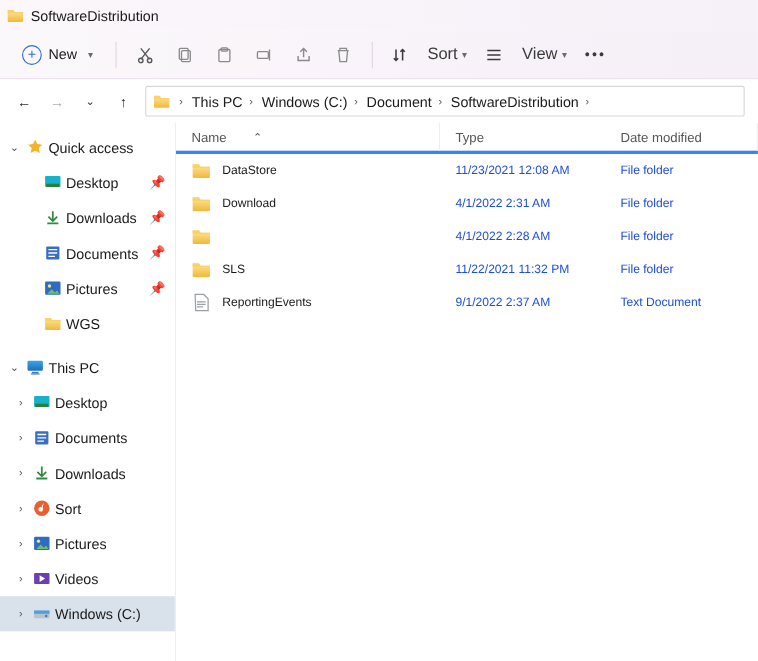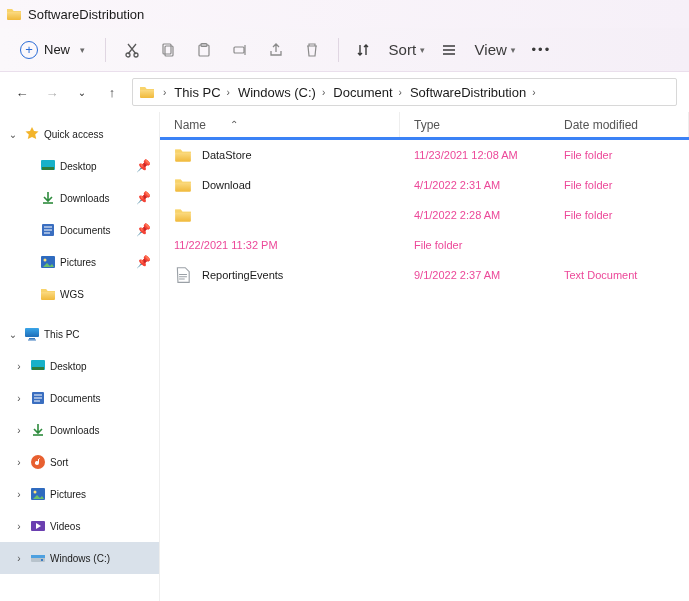--- a/index.html
+++ b/index.html
@@ -99,21 +99,21 @@
     height:32px;
     padding-left:6px;
     gap:4px;
     cursor:pointer;
     white-space:nowrap;
   }
   .tree-item.selected { background:#d9e1ea; }
   .tree-caret { width:14px; text-align:center; font-size:10px; color:#555; }
   .tree-caret.hidden { visibility:hidden; }
   .tree-icon { width:16px; height:16px; display:flex; align-items:center; justify-content:center;}
-  .tree-label { flex:1; font-size:10px; }
+  .tree-label { flex:1; font-size:13px; }
   .pin { color:#8a8a8a; font-size:12px; margin-right:8px; }
   .tree-spacer { height:8px; }
 
   .content { flex:1; }
   .cols {
     display:grid;
     grid-template-columns: 240px 150px 1fr;
     height:28px;
     align-items:center;
     border-bottom:3px solid #3b82f6;
@@ -125,21 +125,21 @@
   .sort-ind { text-align:center; font-size:10px; color:#555; position:relative; left:-6px;}
   .row {
     display:grid;
     grid-template-columns: 240px 150px 1fr;
     height:30px;
     align-items:center;
     cursor:pointer;
   }
   .cell { padding-left:14px; white-space:nowrap; overflow:hidden; text-overflow:ellipsis; font-size:11px;}
   .cell.name { display:flex; align-items:center; gap:10px; }
-  .cell.muted { color:#ec4899; }
+  .cell.muted { color:#1d4ed8; }
   .file-icon { width:18px; height:18px; display:flex; align-items:center; justify-content:center;}
 
   svg { display:block; }
 </style>
 </head>
 <body>
 
 <svg width="0" height="0" style="position:absolute">
   <defs>
     <linearGradient id="gFolder" x1="0" y1="0" x2="0" y2="1">
@@ -506,20 +506,28 @@
         <span class="file-icon">
             <svg width="18" height="18">
               <use href="#icon-folder"></use>
             </svg>
           </span>
       </div>
       <div class="cell muted">4/1/2022 2:28 AM</div>
       <div class="cell muted">File folder</div>
     </div>
     <div class="row">
+      <div class="cell name">
+        <span class="file-icon">
+            <svg width="18" height="18">
+              <use href="#icon-folder"></use>
+            </svg>
+          </span>
+        <span>SLS</span>
+      </div>
       <div class="cell muted">11/22/2021 11:32 PM</div>
       <div class="cell muted">File folder</div>
     </div>
     <div class="row">
       <div class="cell name">
         <span class="file-icon">
             <svg width="18" height="18">
               <use href="#icon-text"></use>
             </svg>
           </span>

